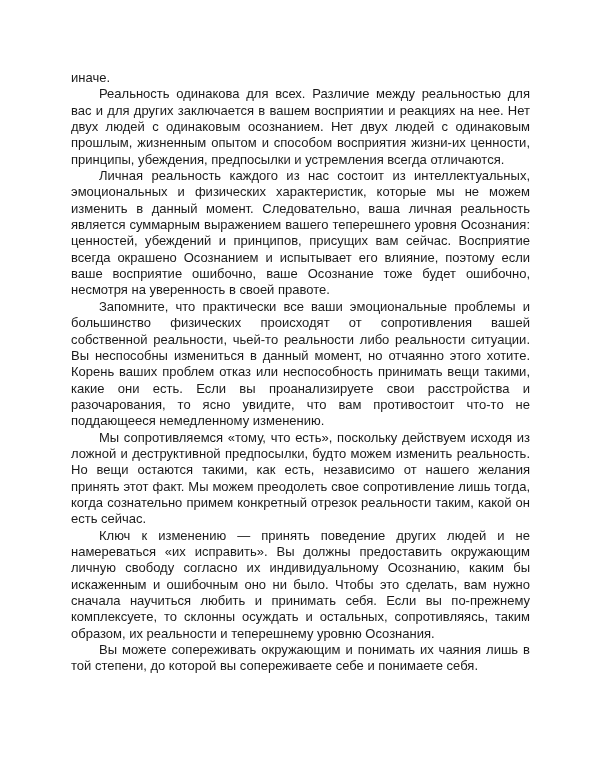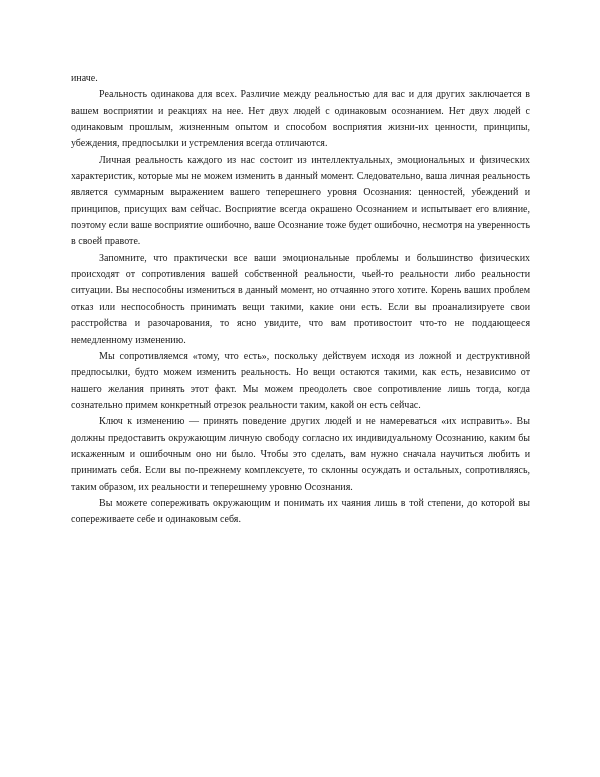--- a/index.html
+++ b/index.html
@@ -2,33 +2,33 @@
 <html><head>
 <meta charset="utf-8">
 <style>
   html, body { margin: 0; padding: 0; background: #ffffff; }
   body { width: 600px; height: 777px; overflow: hidden; position: relative; }
   .page {
     position: absolute;
     left: 71px;
     top: 70px;
     width: 459px;
-    font-family: Liberation Serif, serif;
-    font-size: 10px;
+    font-family: Liberation Sans, sans-serif;
+    font-size: 13px;
     line-height: 16.35px;
     color: #1a1a1a;
     text-align: justify;
   }
   .page p { margin: 0; }
   .page p.indent { text-indent: 28px; }
 </style>
 </head>
 <body>
 
 <div class="page">
   <p>иначе.</p>
   <p class="indent">Реальность одинакова для всех. Различие между реальностью для вас и для других заключается в вашем восприятии и реакциях на нее. Нет двух людей с одинаковым осознанием. Нет двух людей с одинаковым прошлым, жизненным опытом и способом восприятия жизни-их ценности, принципы, убеждения, предпосылки и устремления всегда отличаются.</p>
   <p class="indent">Личная реальность каждого из нас состоит из интеллектуальных, эмоциональных и физических характеристик, которые мы не можем изменить в данный момент. Следовательно, ваша личная реальность является суммарным выражением вашего теперешнего уровня Осознания: ценностей, убеждений и принципов, присущих вам сейчас. Восприятие всегда окрашено Осознанием и испытывает его влияние, поэтому если ваше восприятие ошибочно, ваше Осознание тоже будет ошибочно, несмотря на уверенность в своей правоте.</p>
   <p class="indent">Запомните, что практически все ваши эмоциональные проблемы и большинство физических происходят от сопротивления вашей собственной реальности, чьей-то реальности либо реальности ситуации. Вы неспособны измениться в данный момент, но отчаянно этого хотите. Корень ваших проблем отказ или неспособность принимать вещи такими, какие они есть. Если вы проанализируете свои расстройства и разочарования, то ясно увидите, что вам противостоит что-то не поддающееся немедленному изменению.</p>
   <p class="indent">Мы сопротивляемся «тому, что есть», поскольку действуем исходя из ложной и деструктивной предпосылки, будто можем изменить реальность. Но вещи остаются такими, как есть, независимо от нашего желания принять этот факт. Мы можем преодолеть свое сопротивление лишь тогда, когда сознательно примем конкретный отрезок реальности таким, какой он есть сейчас.</p>
   <p class="indent">Ключ к изменению — принять поведение других людей и не намереваться «их исправить». Вы должны предоставить окружающим личную свободу согласно их индивидуальному Осознанию, каким бы искаженным и ошибочным оно ни было. Чтобы это сделать, вам нужно сначала научиться любить и принимать себя. Если вы по-прежнему комплексуете, то склонны осуждать и остальных, сопротивляясь, таким образом, их реальности и теперешнему уровню Осознания.</p>
-  <p class="indent">Вы можете сопереживать окружающим и понимать их чаяния лишь в той степени, до которой вы сопереживаете себе и одинаковым себя.</p>
+  <p class="indent">Вы можете сопереживать окружающим и понимать их чаяния лишь в той степени, до которой вы сопереживаете себе и понимаете себя.</p>
 </div>
 
 </body></html>

